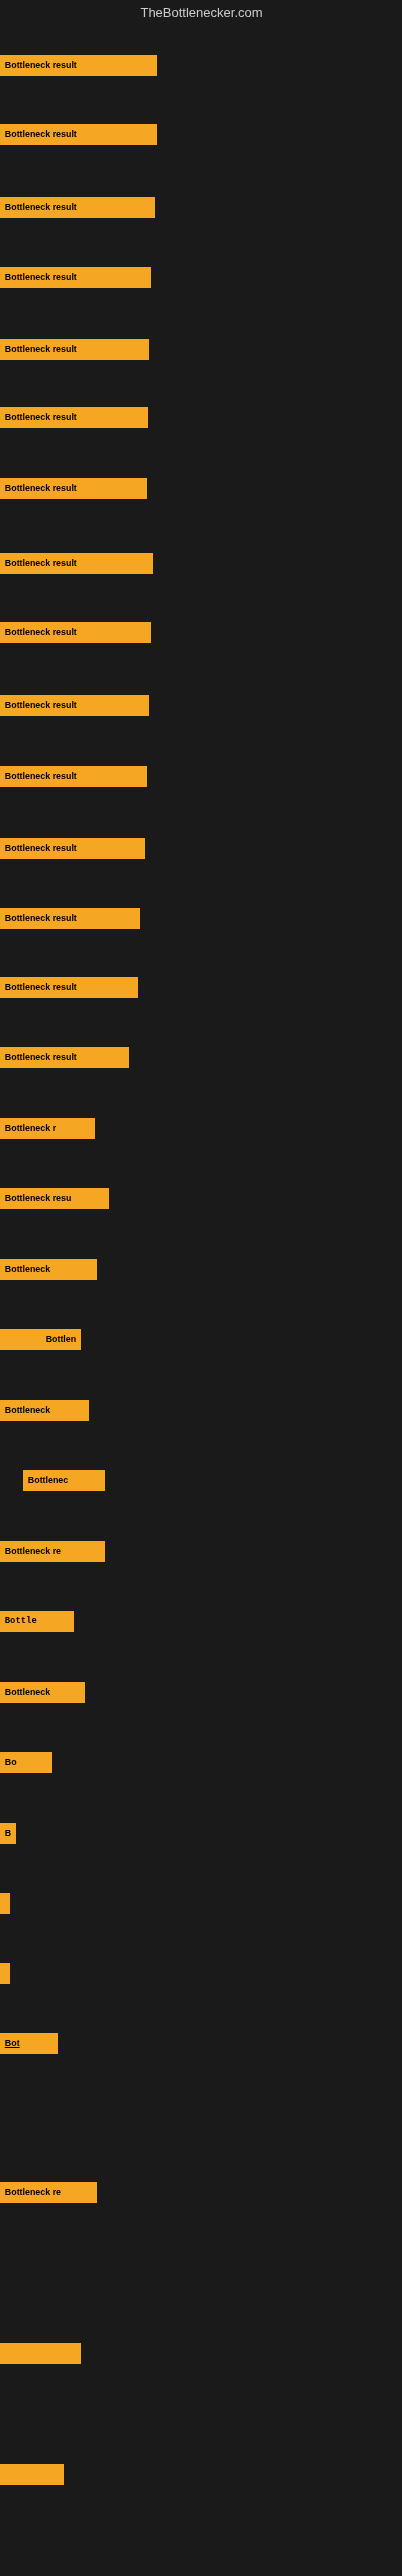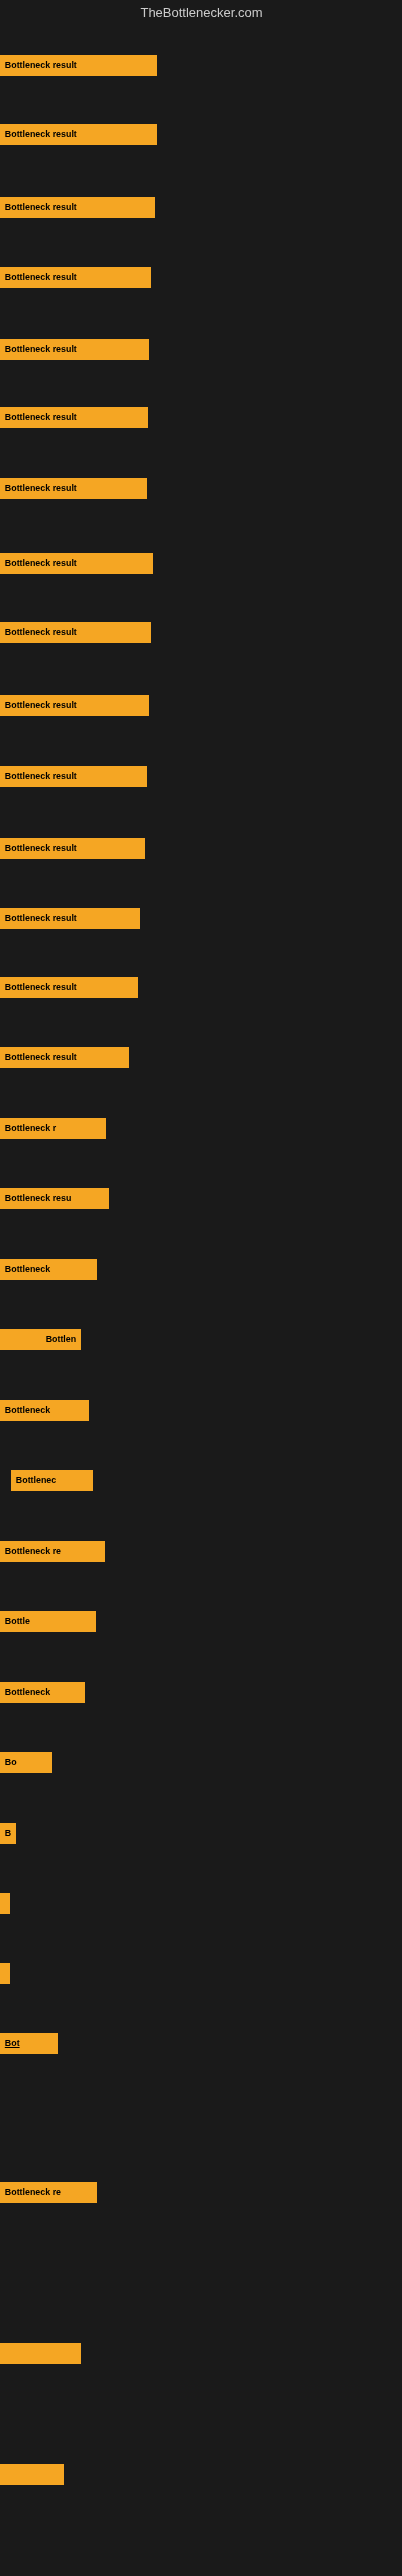--- a/index.html
+++ b/index.html
@@ -122,21 +122,21 @@
       <div class="bar" style="width: 138px;">
         <span class="bar-label">Bottleneck result</span>
       </div>
     </div>
     <div class="bar-container" style="top: 1022px; left: 0px;">
       <div class="bar" style="width: 129px;">
         <span class="bar-label">Bottleneck result</span>
       </div>
     </div>
     <div class="bar-container" style="top: 1093px; left: 0px;">
-      <div class="bar" style="width: 106px;">
+      <div class="bar" style="width: 95px;">
         <span class="bar-label">Bottleneck r</span>
       </div>
     </div>
     <div class="bar-container" style="top: 1163px; left: 0px;">
       <div class="bar" style="width: 109px;">
         <span class="bar-label">Bottleneck resu</span>
       </div>
     </div>
     <div class="bar-container" style="top: 1234px; left: 0px;">
       <div class="bar" style="width: 97px;">
@@ -146,32 +146,32 @@
     <div class="bar-container" style="top: 1304px; left: 0px;">
       <div class="bar" style="width: 81px; justify-content: flex-end;">
         <span class="bar-label">Bottlen</span>
       </div>
     </div>
     <div class="bar-container" style="top: 1375px; left: 0px;">
       <div class="bar" style="width: 89px;">
         <span class="bar-label">Bottleneck</span>
       </div>
     </div>
-    <div class="bar-container" style="top: 1445px; left: 4px; padding-left: 7px;">
+    <div class="bar-container" style="top: 1445px; left: 16px; padding-left: 7px;">
       <div class="bar" style="width: 82px;">
         <span class="bar-label">Bottlenec</span>
       </div>
     </div>
     <div class="bar-container" style="top: 1516px; left: 0px;">
       <div class="bar" style="width: 105px;">
         <span class="bar-label">Bottleneck re</span>
       </div>
     </div>
     <div class="bar-container" style="top: 1586px; left: 0px;">
-      <div class="bar" style="width: 96px;">
+      <div class="bar" style="width: 74px; font-family: Liberation Mono, monospace;">
         <span class="bar-label">Bottle</span>
       </div>
     </div>
     <div class="bar-container" style="top: 1657px; left: 0px;">
       <div class="bar" style="width: 85px;">
         <span class="bar-label">Bottleneck</span>
       </div>
     </div>
     <div class="bar-container" style="top: 1727px; left: 0px;">
       <div class="bar" style="width: 52px;">

